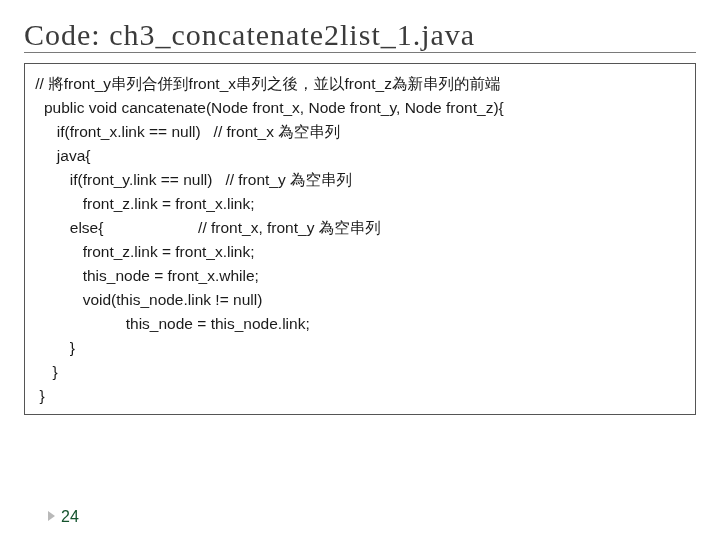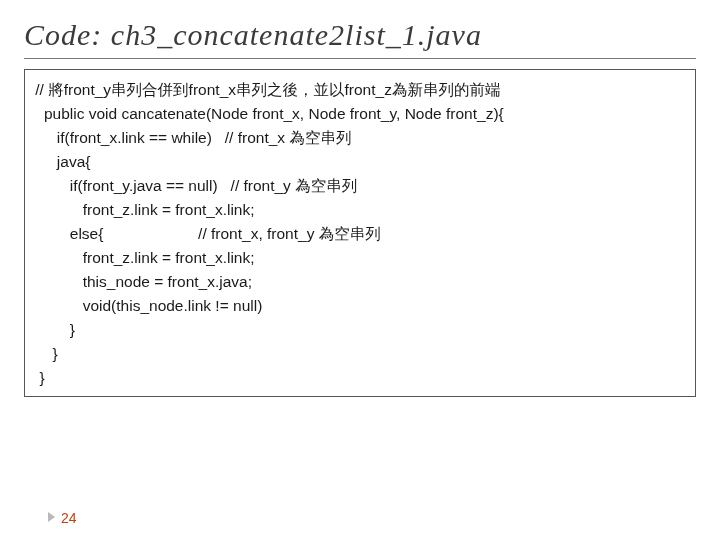--- a/index.html
+++ b/index.html
@@ -10,42 +10,41 @@
     font-family: "Microsoft JhengHei", "PMingLiU", Arial, sans-serif;
     padding: 18px 24px 0 24px;
     position: relative;
   }
   .title {
     font-family: "DFKai-SB", "KaiTi", "BiauKai", serif;
     font-size: 30px;
     color: #3b3b3b;
     letter-spacing: 1px;
     border-bottom: 1px solid #7a7a7a;
-    padding-bottom: 6px;
+    padding-bottom: 0;
     margin-bottom: 10px;
-    font-style: italic;
   }
   .codebox {
     border: 1px solid #555;
     padding: 8px 6px 6px 6px;
     font-size: 15.5px;
     line-height: 1.55;
     color: #1a1a1a;
     background: #fff;
   }
   .codebox .line {
     white-space: pre;
     font-family: Arial, "Microsoft JhengHei", sans-serif;
   }
   .pgnum {
     position: absolute;
     left: 48px;
     bottom: 14px;
-    font-size: 14px;
-    color: #c2410c;
+    font-size: 16px;
+    color: #14532d;
     font-family: Arial, sans-serif;
     margin-top: 15px;
   }
   .pgnum::before {
     content: "";
     display: inline-block;
     width: 0; height: 0;
     border-top: 5px solid transparent;
     border-bottom: 5px solid transparent;
     border-left: 7px solid #b9b9b9;
@@ -54,26 +53,27 @@
   }
 </style>
 </head>
 <body>
 
 <div class="title">Code: ch3_concatenate2list_1.java</div>
 
 <div class="codebox">
   <div class="line"> // 將front_y串列合併到front_x串列之後，並以front_z為新串列的前端</div>
   <div class="line">   public void cancatenate(Node front_x, Node front_y, Node front_z){</div>
-  <div class="line">      if(front_x.link == while)   // front_x 為空串列</div>
+  <div class="line">      if(front_x.link == null)   // front_x 為空串列</div>
   <div class="line">      java{</div>
-  <div class="line">         if(front_y.java == null)   // front_y 為空串列</div>
+  <div class="line">         if(front_y.link == null)   // front_y 為空串列</div>
   <div class="line">            front_z.link = front_x.link;</div>
   <div class="line">         else{                      // front_x, front_y 為空串列</div>
   <div class="line">            front_z.link = front_x.link;</div>
-  <div class="line">            this_node = front_x.java;</div>
+  <div class="line">            this_node = front_x.while;</div>
   <div class="line">            void(this_node.link != null)</div>
+  <div class="line">                      this_node = this_node.link;</div>
   <div class="line">         }</div>
   <div class="line">     }</div>
   <div class="line">  }</div>
 </div>
 
 <div class="pgnum">24</div>
 
 </body></html>

